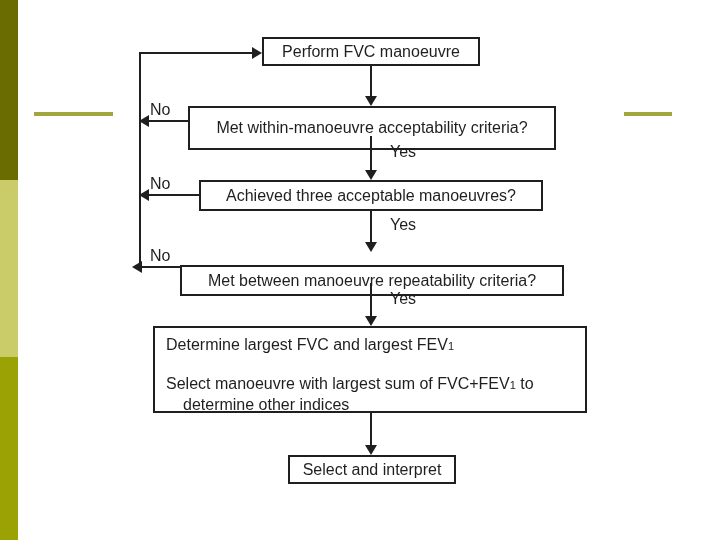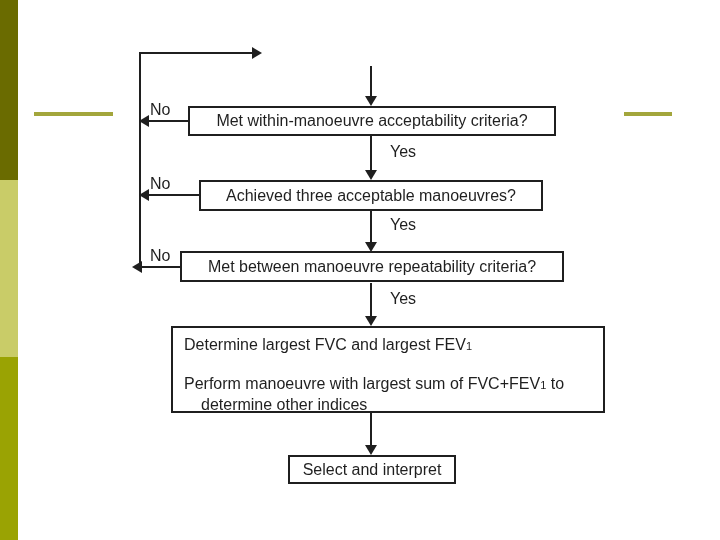--- a/index.html
+++ b/index.html
@@ -54,29 +54,32 @@
   <div class="bar" style="top:180px; height:177px; background:#c9cc68;"></div>
   <div class="bar" style="top:357px; height:183px; background:#9aa303;"></div>
 
   <div class="accent" style="left:34px; top:112px; width:79px; background:#a3a63c;"></div>
   <div class="accent" style="left:624px; top:112px; width:48px; background:#a3a63c;"></div>
 
   <div class="vline" style="left:139px; top:52px; height:216px;"></div>
   <div class="hline" style="left:139px; top:52px; width:114px;"></div>
   <div class="arrow-right" style="left:252px; top:47px;"></div>
 
+  <div class="node" style="left:262px; top:37px; width:218px; height:29px;">
+    <span>Perform FVC manoeuvre</span>
+  </div>
 
   <div class="vline" style="left:370px; top:66px; height:32px;"></div>
   <div class="arrow-down" style="left:365px; top:96px;"></div>
 
   <div class="hline" style="left:149px; top:120px; width:39px;"></div>
   <div class="arrow-left" style="left:139px; top:115px;"></div>
   <div class="flow-label" style="left:150px; top:101px;">No</div>
 
-  <div class="node" style="left:188px; top:106px; width:368px; height:30px;">
+  <div class="node" style="left:188px; top:106px; width:368px; height:44px;">
     <span>Met within-manoeuvre acceptability criteria?</span>
   </div>
 
   <div class="vline" style="left:370px; top:136px; height:36px;"></div>
   <div class="arrow-down" style="left:365px; top:170px;"></div>
   <div class="flow-label" style="left:390px; top:143px;">Yes</div>
 
   <div class="hline" style="left:149px; top:194px; width:50px;"></div>
   <div class="arrow-left" style="left:139px; top:189px;"></div>
   <div class="flow-label" style="left:150px; top:175px;">No</div>
@@ -86,31 +89,31 @@
   </div>
 
   <div class="vline" style="left:370px; top:211px; height:33px;"></div>
   <div class="arrow-down" style="left:365px; top:242px;"></div>
   <div class="flow-label" style="left:390px; top:216px;">Yes</div>
 
   <div class="hline" style="left:142px; top:266px; width:38px;"></div>
   <div class="arrow-left" style="left:132px; top:261px;"></div>
   <div class="flow-label" style="left:150px; top:247px;">No</div>
 
-  <div class="node" style="left:180px; top:251px; width:384px; height:31px;">
+  <div class="node" style="left:180px; top:265px; width:384px; height:31px;">
     <span>Met between manoeuvre repeatability criteria?</span>
   </div>
 
   <div class="vline" style="left:370px; top:283px; height:35px;"></div>
   <div class="arrow-down" style="left:365px; top:316px;"></div>
   <div class="flow-label" style="left:390px; top:290px;">Yes</div>
 
-  <div class="node node-multiline" style="left:153px; top:326px; width:434px; height:87px;margin-left:18px;">
+  <div class="node node-multiline" style="left:153px; top:326px; width:434px; height:87px;">
     <div class="para1"><span>Determine largest FVC and largest FEV</span><span class="subnum">1</span></div>
-    <div class="para2"><span>Perform manoeuvre with largest sum of FVC+FEV</span><span class="subnum">1</span><span> to</span></div>
+    <div class="para2"><span>Select manoeuvre with largest sum of FVC+FEV</span><span class="subnum">1</span><span> to</span></div>
     <div class="para3">determine other indices</div>
   </div>
 
   <div class="vline" style="left:370px; top:413px; height:34px;"></div>
   <div class="arrow-down" style="left:365px; top:445px;"></div>
 
   <div class="node" style="left:288px; top:455px; width:168px; height:29px;">
     <span>Select and interpret</span>
   </div>
 

